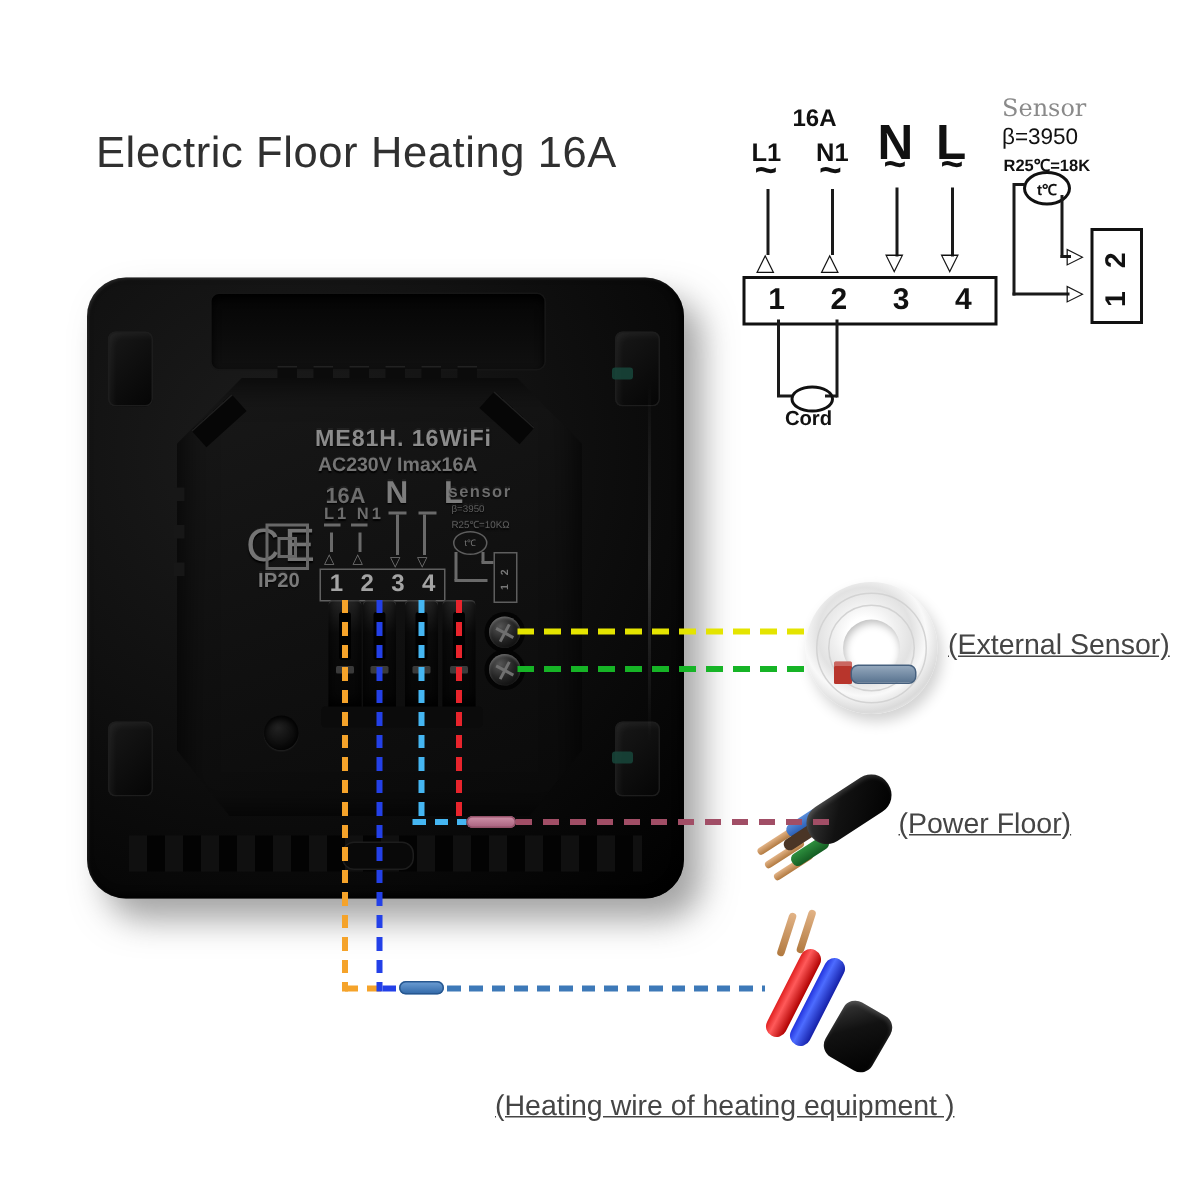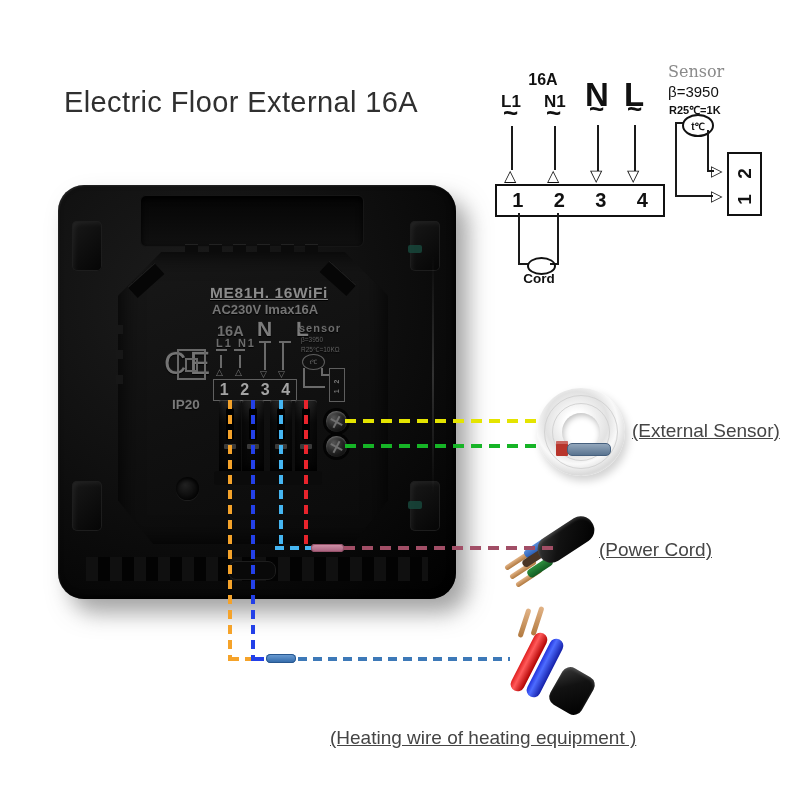--- a/index.html
+++ b/index.html
@@ -34,29 +34,29 @@
   .d-oct{left:60px;top:67px;width:270px;height:292px;
          background:linear-gradient(160deg,#181818 0%,#101010 55%,#0a0a0a 100%);
          clip-path:polygon(16% 0,84% 0,100% 15%,100% 85%,87% 100%,13% 100%,0 85%,0 15%);
          box-shadow:inset 0 0 24px #000;}
   .d-tooth{width:13px;height:12px;background:#0b0b0b;border-top:1px solid #222;}
   .d-clip{width:30px;height:50px;background:linear-gradient(135deg,#181818,#050505);
           border-radius:5px;box-shadow:inset 0 0 0 1px #1d1d1d, inset 3px 3px 5px rgba(255,255,255,.05);}
   .d-glint-teal{width:14px;height:8px;background:#17473b;border-radius:2px;opacity:.85;}
   .d-diag{width:36px;height:15px;background:#060606;box-shadow:inset 0 1px 0 #1f1f1f;}
   .etxt{color:#7c7c7c;text-shadow:0 1px 1px rgba(0,0,0,.9), 0 -1px 0 rgba(255,255,255,.05);white-space:nowrap;}
-  .d-model{font-size:15.5px;font-weight:bold;letter-spacing:.6px;color:#8b8b8b;text-decoration:underline;}
+  .d-model{font-size:15.5px;font-weight:bold;letter-spacing:.6px;color:#8b8b8b;}
   .d-power{font-size:13px;font-weight:bold;color:#757575;}
   .d-ce{font-size:31px;letter-spacing:3px;color:#747474;}
   .d-16a{font-size:14.5px;font-weight:bold;color:#6e6e6e;}
   .d-nl{font-size:21px;font-weight:bold;letter-spacing:9px;color:#7d7d7d;}
   .d-l1n1{font-size:11px;font-weight:bold;letter-spacing:2px;color:#6d6d6d;}
   .d-sensor{font-size:11px;font-weight:bold;color:#6d6d6d;letter-spacing:1px;}
   .d-tiny{font-size:6.5px;color:#5f5f5f;}
-  .d-ip20{font-size:13.5px;font-weight:bold;color:#7a7a7a;margin-top:18px;}
+  .d-ip20{font-size:13.5px;font-weight:bold;color:#7a7a7a;}
   .d-line{background:#6a6a6a;}
   .d-tri{font-size:9px;color:#7a7a7a;line-height:9px;}
   .d-tbox{border:1.5px solid #606060;display:flex;align-items:center;justify-content:space-around;}
   .d-tnum{font-size:16px;font-weight:bold;color:#a4a4a4;}
   .d-soval{border:1.5px solid #5e5e5e;border-radius:50%;display:flex;align-items:center;justify-content:center;
            font-size:6px;color:#777;}
   .d-sbox{border:1.5px solid #5e5e5e;display:flex;align-items:center;justify-content:center;}
   .d-sbox-text{transform:rotate(-90deg);font-size:7px;font-weight:bold;color:#777;letter-spacing:2px;white-space:nowrap;}
   .tower{width:22px;height:74px;background:linear-gradient(180deg,#262626,#0c0c0c 30%,#050505);
          border-radius:3px;box-shadow:inset 0 1px 0 rgba(255,255,255,.14), inset 0 -6px 8px #000;}
@@ -104,21 +104,21 @@
             box-shadow:inset 0 3px 0 rgba(255,255,255,.25);}
   .coil-band{left:30px;top:55px;width:42px;height:11px;border-radius:5px;border:1px solid #46607e;
              background:linear-gradient(180deg,#93a7bc,#5a7490);}
   .cable-sheath{background:linear-gradient(135deg,#3d3d3d,#121212 40%,#000);
                 box-shadow:inset 0 2px 3px rgba(255,255,255,.16);}
   .copper{background:linear-gradient(180deg,#e2b386,#b1793f);border-radius:2.5px;}
 </style>
 </head>
 <body>
 
-<div class="abs page-title">Electric Floor External 16A</div>
+<div class="abs page-title">Electric Floor Heating 16A</div>
 
 <div>
   <div class="abs dg-label-sm" style="left:518px;top:71px;width:50px;text-align:center;font-size:16px;">16A</div>
   <div class="abs dg-label-sm" style="left:501px;top:92px;">L1</div>
   <div class="abs dg-label-sm" style="left:544px;top:92px;">N1</div>
   <div class="abs dg-label-lg" style="left:585px;top:76px;">N</div>
   <div class="abs dg-label-lg" style="left:624px;top:76px;">L</div>
   <div class="abs dg-tilde" style="left:503px;top:108px;">~</div>
   <div class="abs dg-tilde" style="left:546px;top:108px;">~</div>
   <div class="abs dg-tilde" style="left:589px;top:104px;">~</div>
@@ -142,21 +142,21 @@
 
   <div class="abs dg-line" style="left:518px;top:213px;width:2px;height:52px;"></div>
   <div class="abs dg-line" style="left:557px;top:213px;width:2px;height:52px;"></div>
   <div class="abs dg-line" style="left:520px;top:263px;width:9px;height:2px;"></div>
   <div class="abs dg-line" style="left:550px;top:263px;width:8px;height:2px;"></div>
   <div class="abs dg-oval" style="left:527px;top:257px;width:25px;height:14px;"></div>
   <div class="abs dg-label-sm" style="left:514px;top:271px;width:50px;text-align:center;font-size:13.5px;">Cord</div>
 
   <div class="abs sensor-title" style="left:668px;top:62px;">Sensor</div>
   <div class="abs sensor-beta" style="left:668px;top:83px;">β=3950</div>
-  <div class="abs sensor-res" style="left:669px;top:102px;">R25℃=1K</div>
+  <div class="abs sensor-res" style="left:669px;top:102px;">R25℃=18K</div>
   <div class="abs probe-oval" style="left:682px;top:114px;width:28px;height:19px;">t℃</div>
   <div class="abs dg-line" style="left:676px;top:122px;width:7px;height:2px;"></div>
   <div class="abs dg-line" style="left:675px;top:122px;width:2px;height:75px;"></div>
   <div class="abs dg-line" style="left:675px;top:195px;width:38px;height:2px;"></div>
   <div class="abs dg-line" style="left:707px;top:130px;width:2px;height:42px;"></div>
   <div class="abs dg-line" style="left:707px;top:170px;width:7px;height:2px;"></div>
   <div class="abs dg-tri" style="left:711px;top:163px;font-size:15px;">▷</div>
   <div class="abs dg-tri" style="left:711px;top:188px;font-size:15px;">▷</div>
   <div class="abs sbox" style="left:727px;top:152px;width:31px;height:60px;">
     <div class="sbox-text">1 2</div>
@@ -278,14 +278,14 @@
 <div class="abs conn-steel" style="left:266px;top:654px;"></div>
 <div class="abs dash-h w-steel-h" style="left:298px;top:657px;width:212px;"></div>
 
 <div class="abs dash-v w-cyan-v" style="left:279px;top:400px;height:146px;"></div>
 <div class="abs dash-h w-cyan-h" style="left:275px;top:546px;width:36px;"></div>
 <div class="abs dash-v w-red-v" style="left:304px;top:400px;height:144px;"></div>
 <div class="abs conn-pink" style="left:311px;top:544px;"></div>
 <div class="abs dash-h w-pink-h" style="left:344px;top:546px;width:209px;"></div>
 
 <div class="abs callout" style="left:632px;top:420px;">(External Sensor)</div>
-<div class="abs callout" style="left:599px;top:539px;">(Power Cord)</div>
+<div class="abs callout" style="left:599px;top:539px;">(Power Floor)</div>
 <div class="abs callout" style="left:330px;top:727px;">(Heating wire of heating equipment )</div>
 
 </body></html>

